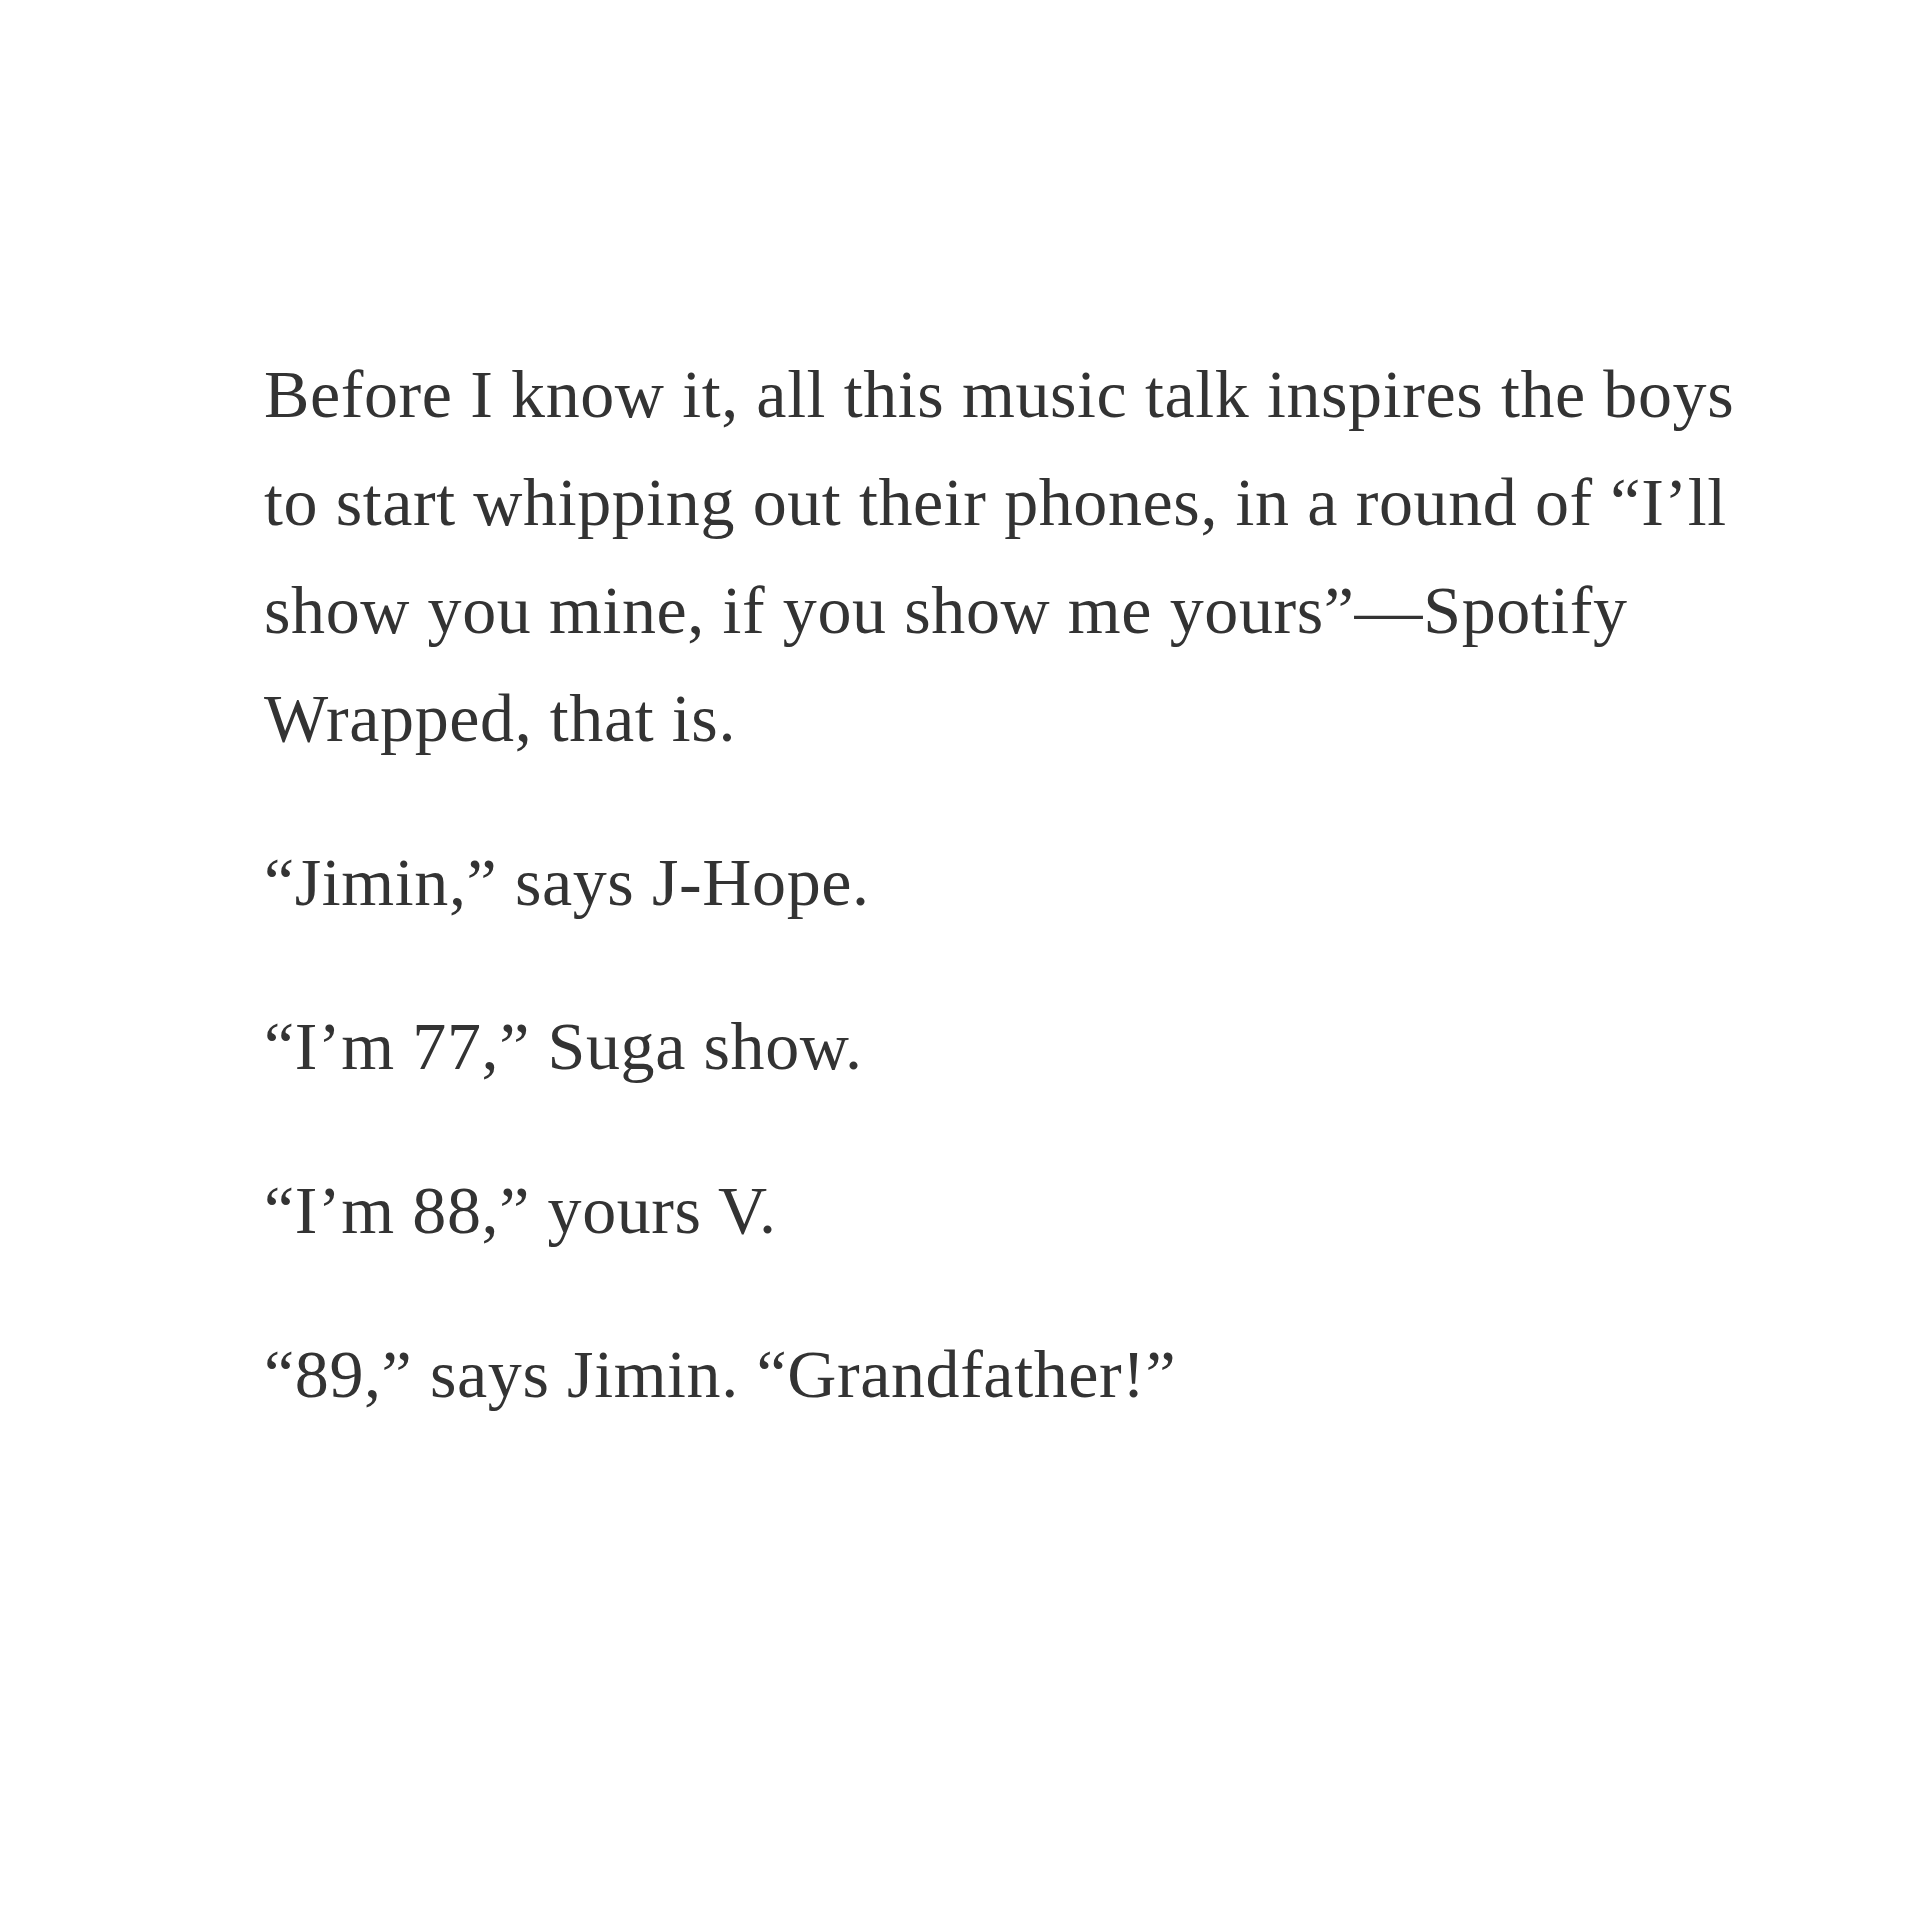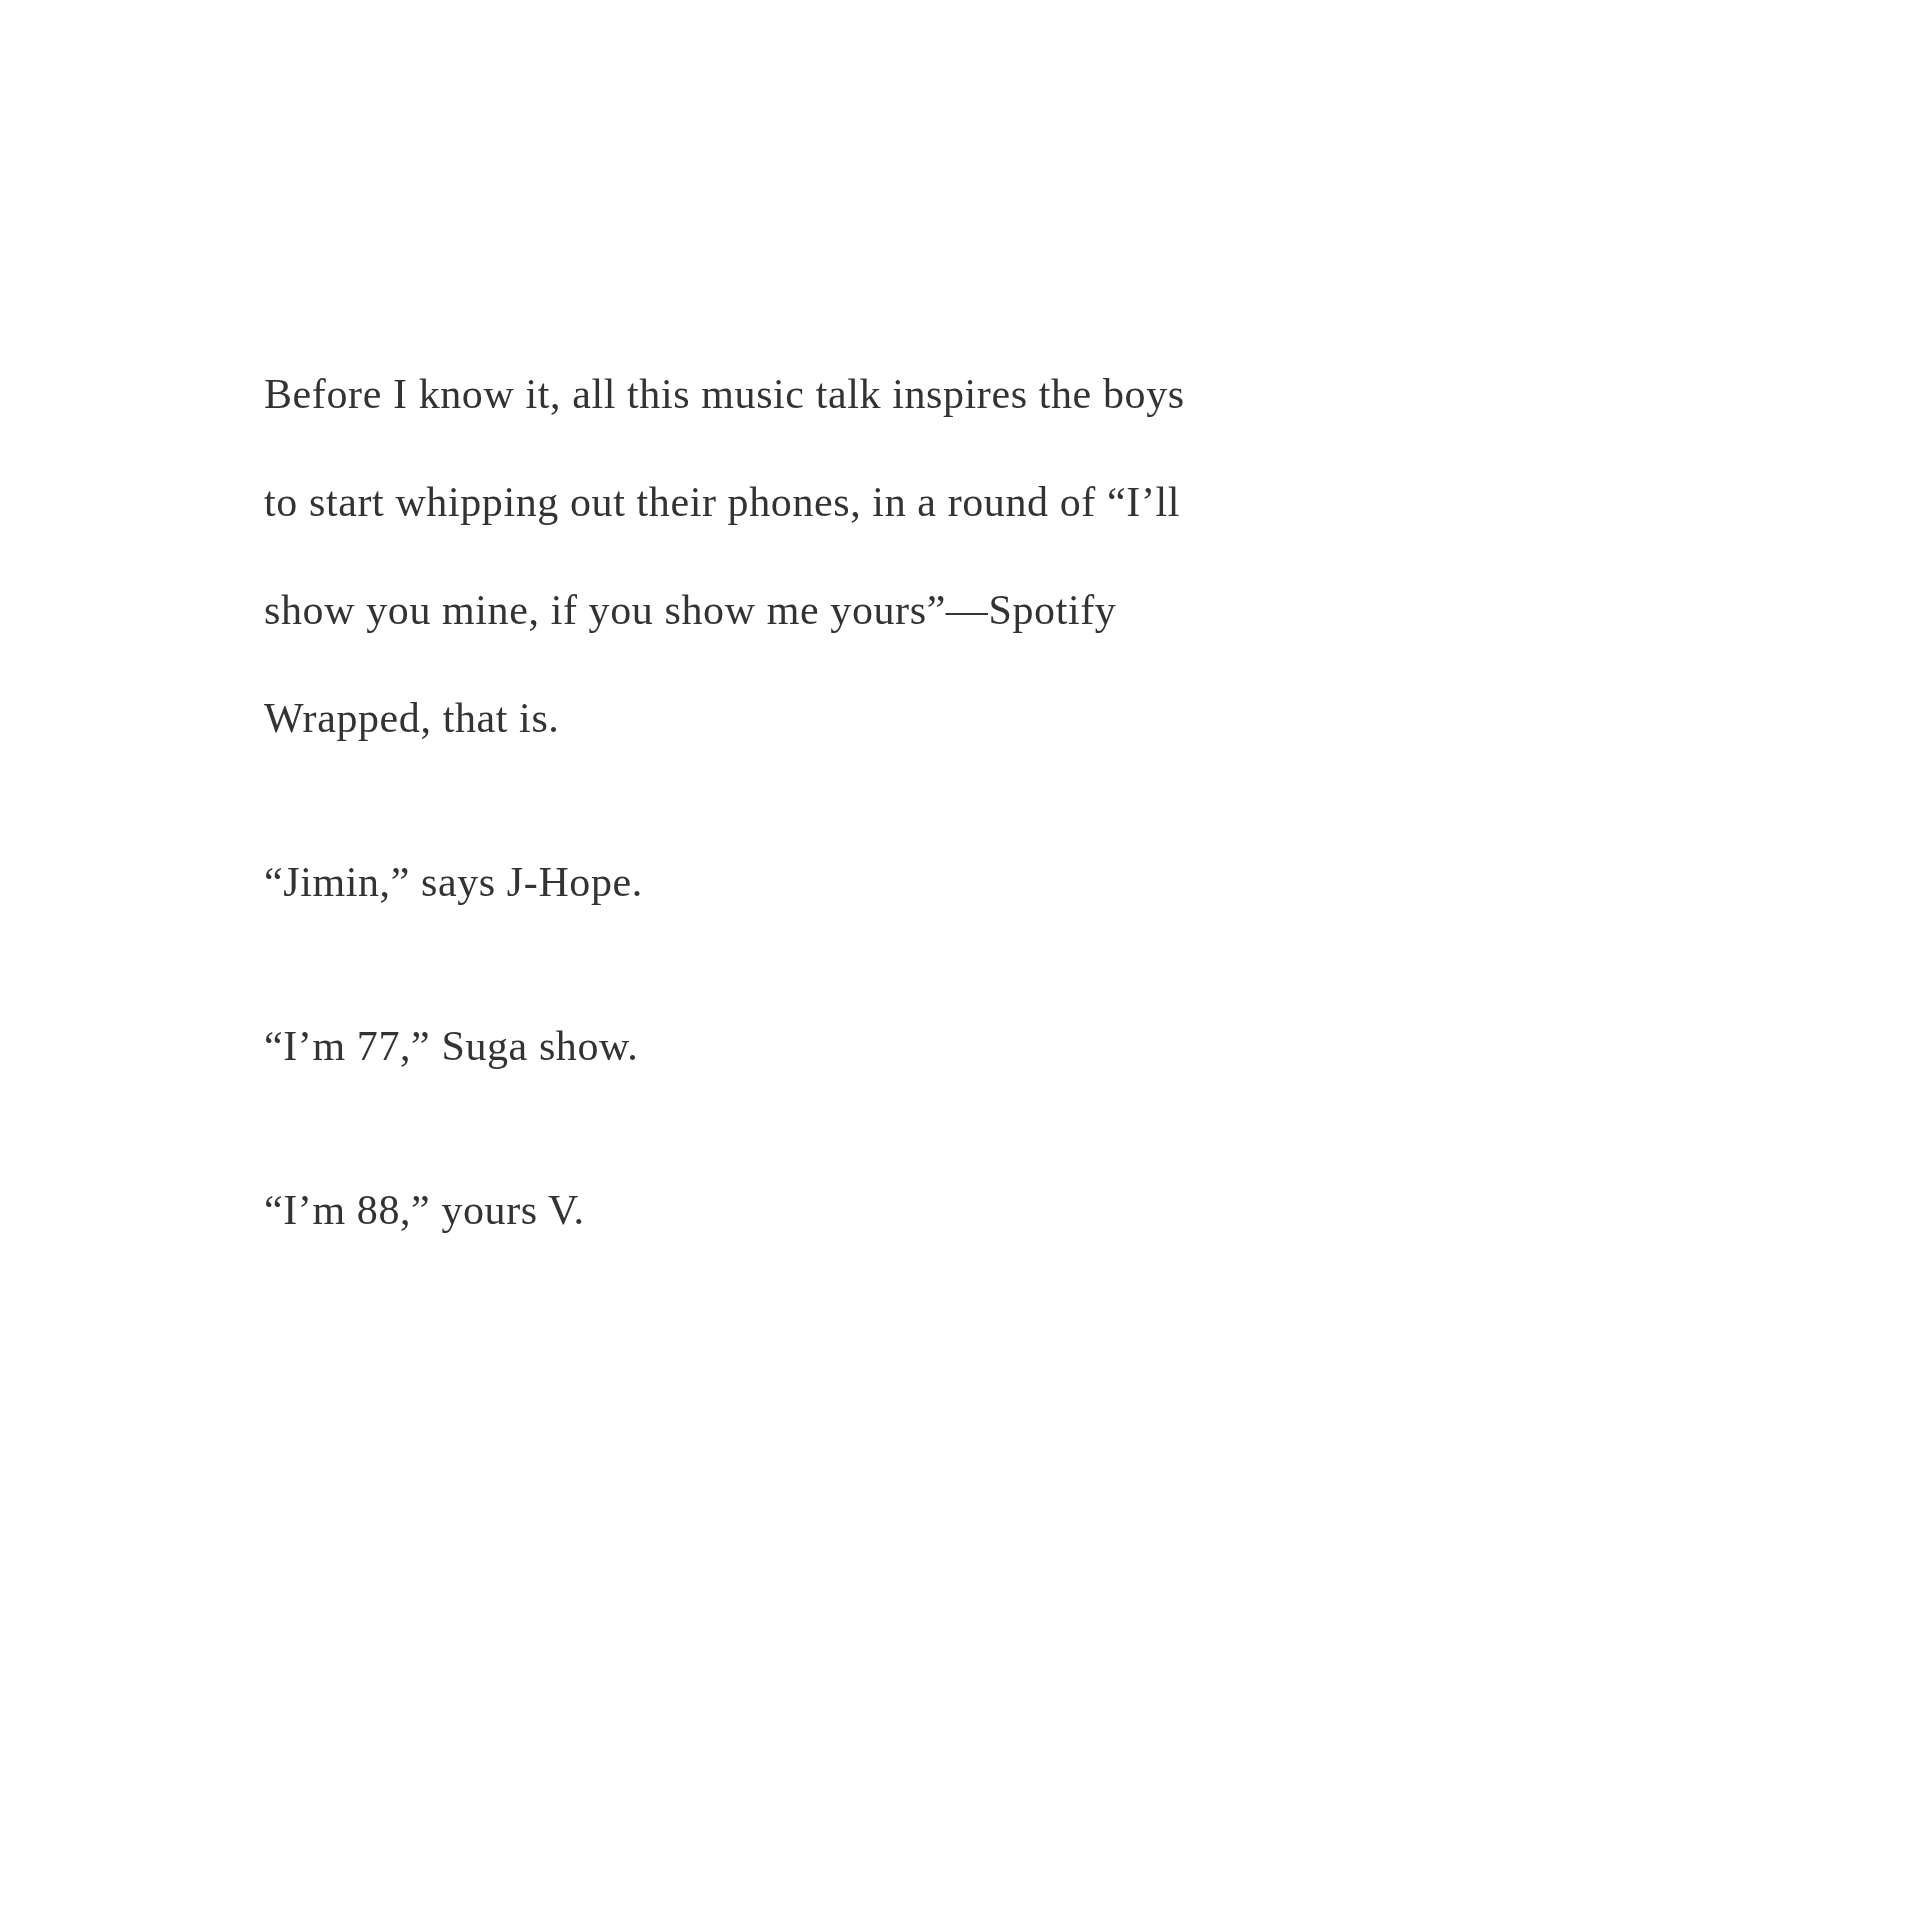--- a/index.html
+++ b/index.html
@@ -15,35 +15,36 @@
   }
   .article {
     position: absolute;
     left: 264px;
     top: 340px;
     width: 1545px;
   }
   .article p {
     margin: 0 0 56px 0;
     font-family: "Liberation Serif", serif;
-    font-size: 42px;
+    font-size: 68px;
     line-height: 108px;
     letter-spacing: 0.6px;
     color: #333333;
     white-space: pre-line;
   }
   .article p:last-child {
     margin-bottom: 0;
   }
 </style>
 </head>
 <body>
 
 <div class="article">
   <p>Before I know it, all this music talk inspires the boys
 to start whipping out their phones, in a round of “I’ll
 show you mine, if you show me yours”—Spotify
 Wrapped, that is.</p>
   <p>“Jimin,” says J-Hope.</p>
   <p>“I’m 77,” Suga show.</p>
   <p>“I’m 88,” yours V.</p>
+  <p>“89,” says Jimin. “Grandfather!”</p>
 </div>
 
 
 </body></html>

